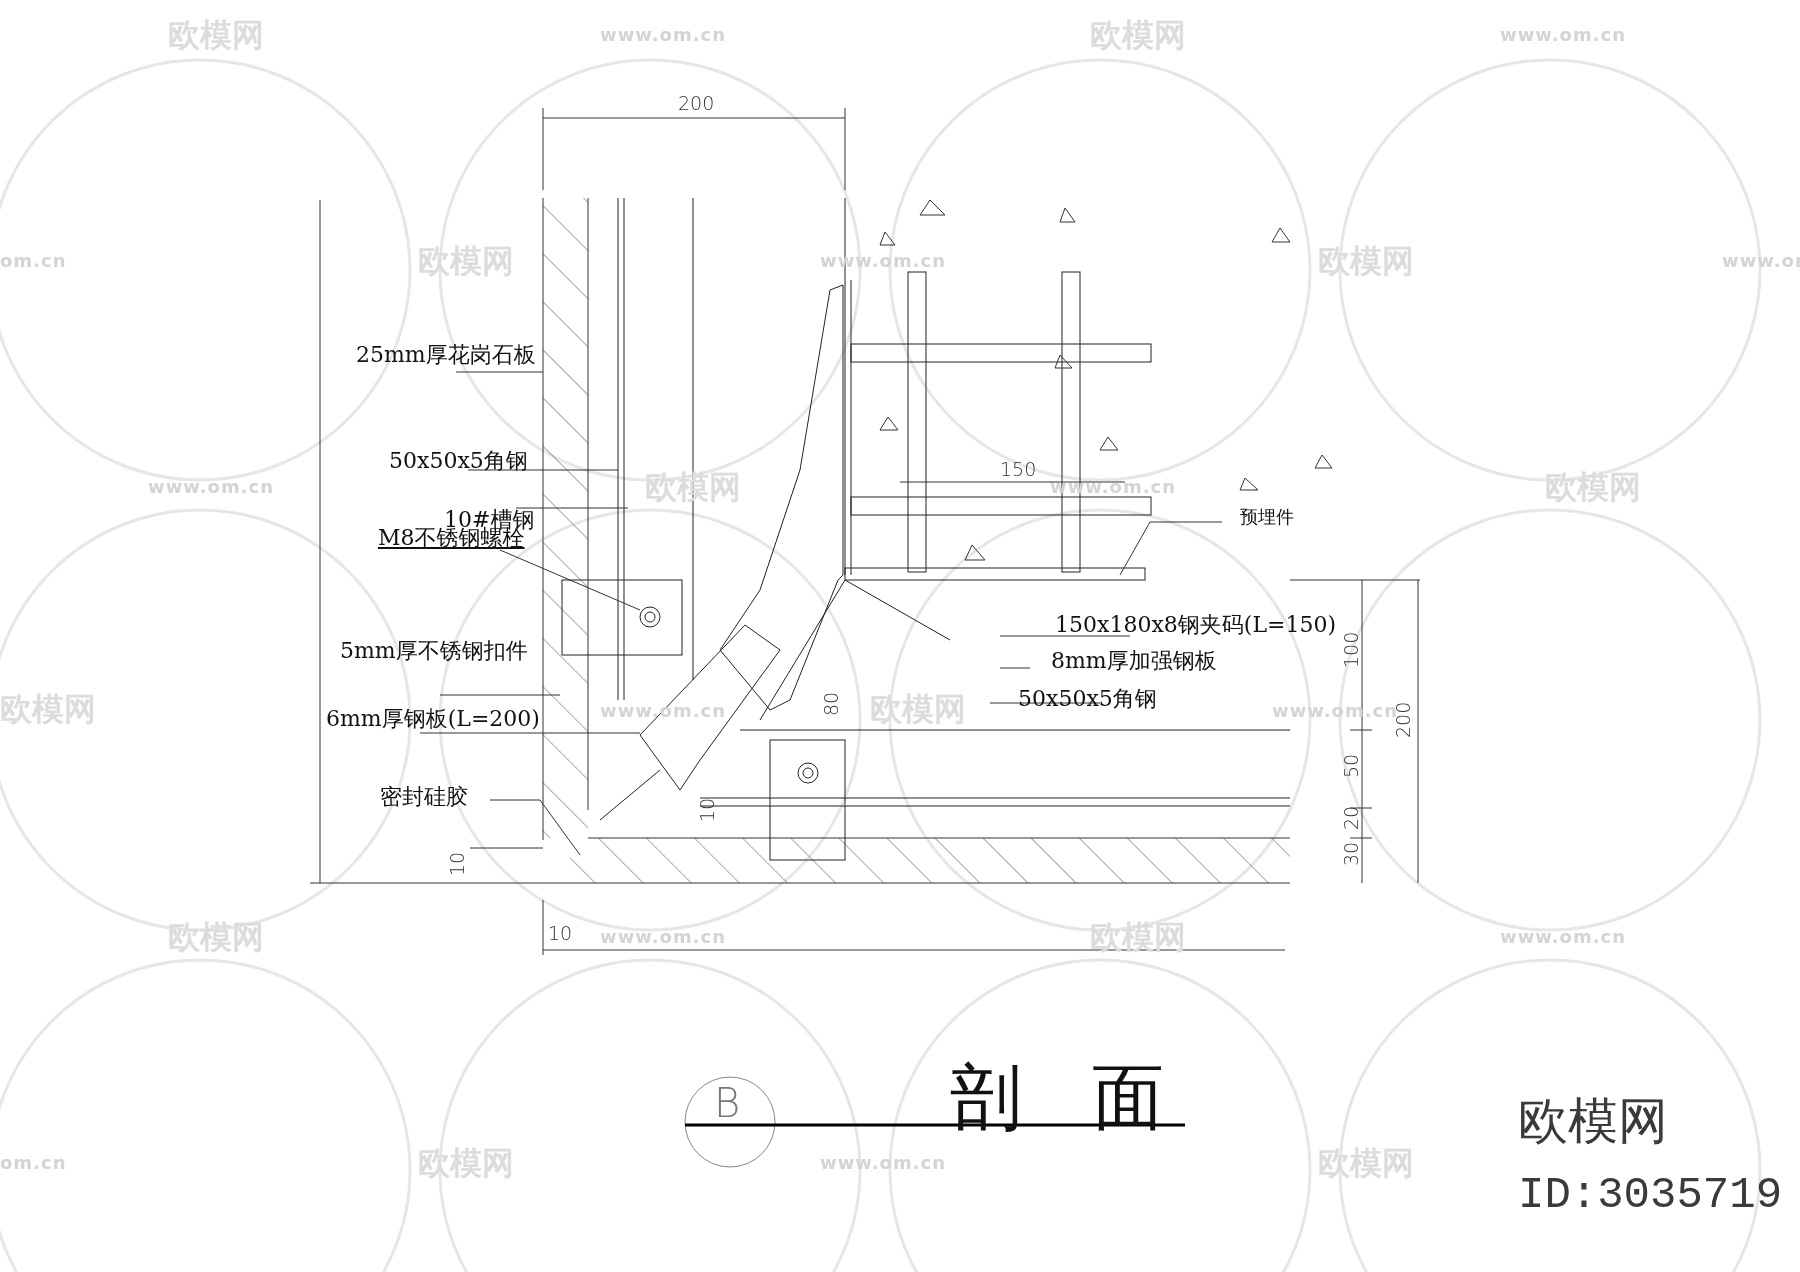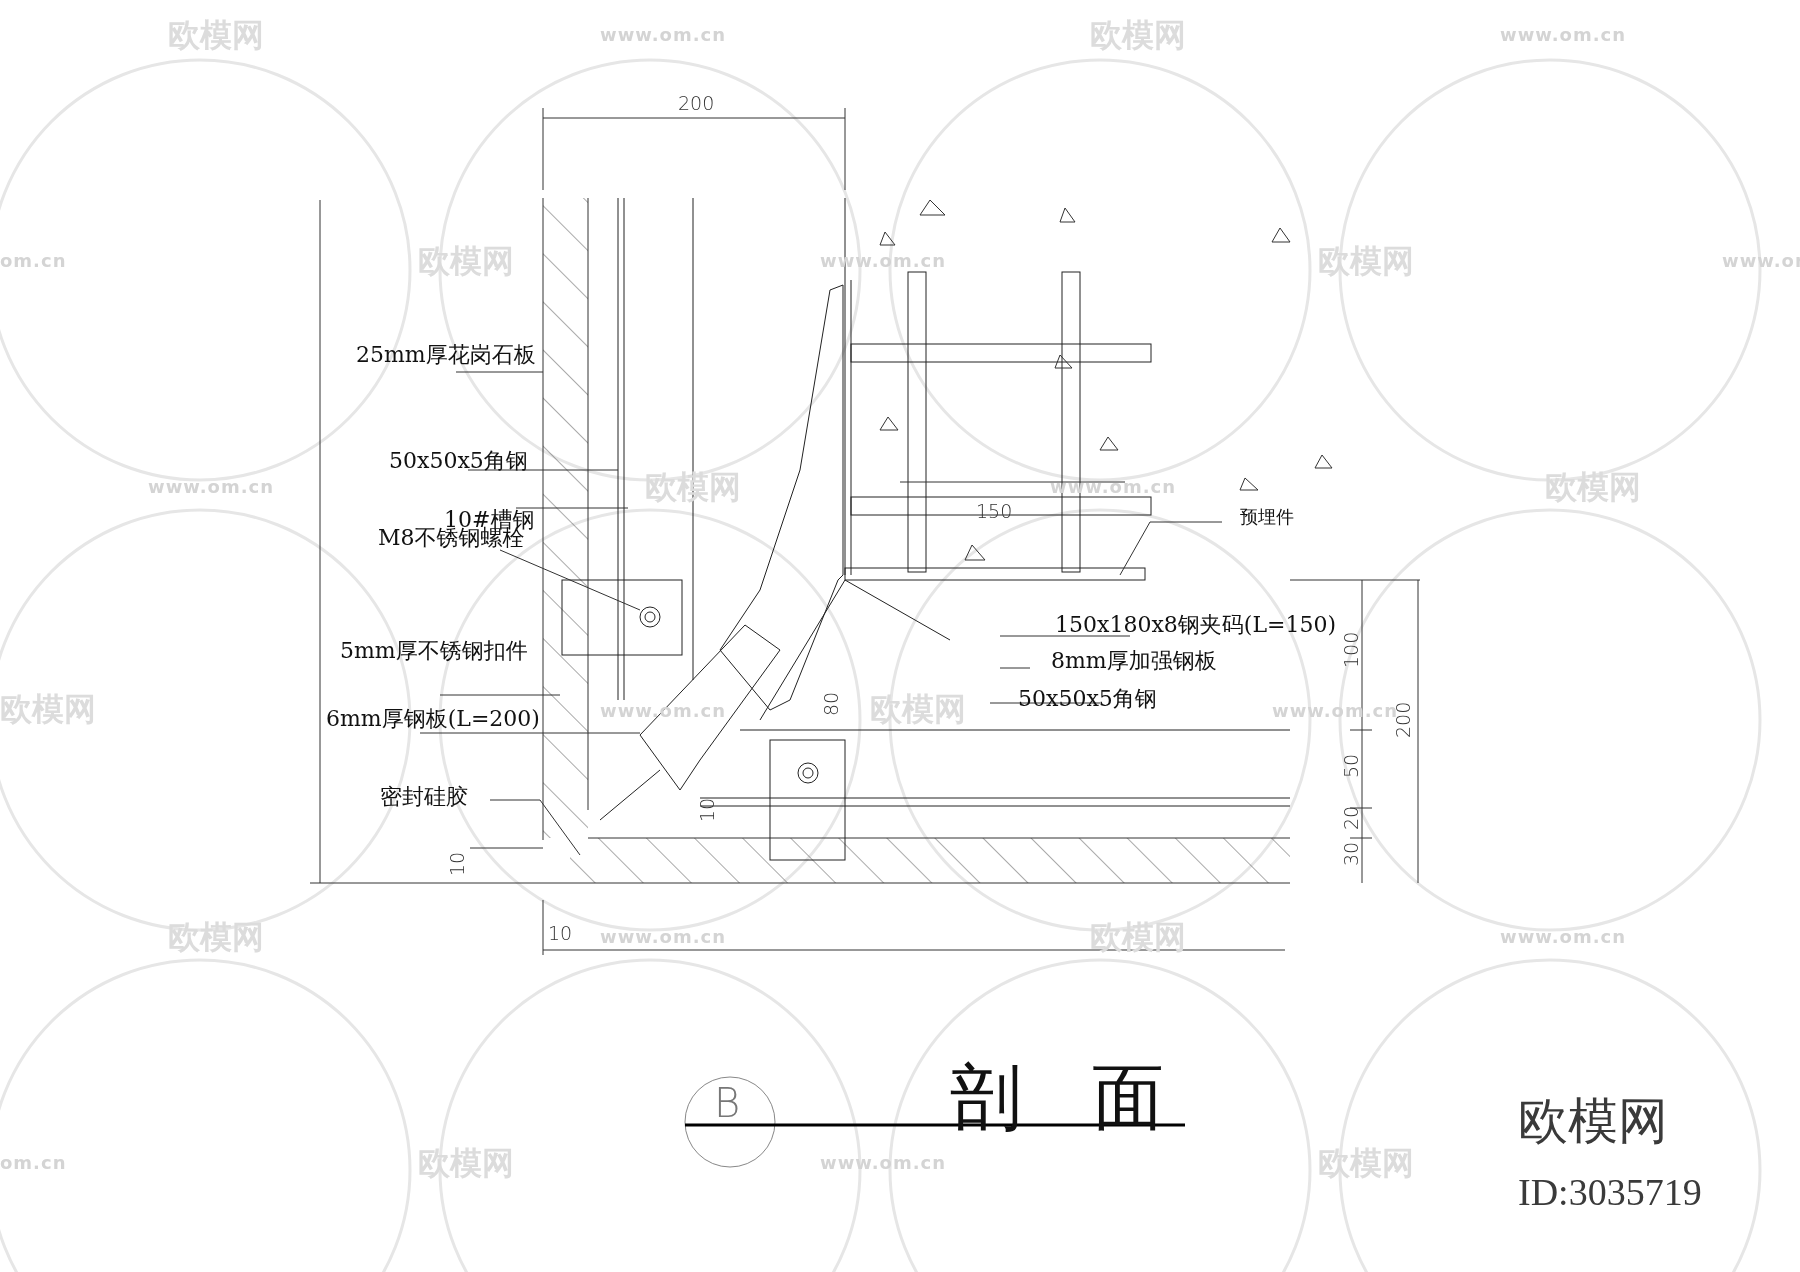--- a/index.html
+++ b/index.html
@@ -4,21 +4,21 @@
 <style>
   html, body { margin: 0; padding: 0; background: #ffffff; }
   body { width: 1800px; height: 1272px; position: relative; overflow: hidden; font-family: "DejaVu Serif", serif; }
   #canvas { position: absolute; left: 0; top: 0; width: 1800px; height: 1272px; }
   .lbl { position: absolute; font-family: "DejaVu Serif", "Liberation Serif", serif; font-size: 22px; color: #111; white-space: nowrap; letter-spacing: 0px; }
   .lbl-sm { position: absolute; font-family: "DejaVu Serif", serif; font-size: 18px; color: #111; white-space: nowrap; }
   .dim { position: absolute; font-family: "DejaVu Sans", sans-serif; font-size: 19px; color: #333; white-space: nowrap; font-weight: 300; }
   .dim-v { transform: rotate(-90deg); transform-origin: left top; }
   .title { position: absolute; font-family: "DejaVu Serif", serif; font-size: 72px; color: #111; letter-spacing: 70px; white-space: nowrap; }
   .wm-big { position: absolute; font-family: "DejaVu Sans", sans-serif; font-size: 50px; color: #3a3a3a; white-space: nowrap; }
-  .wm-id { position: absolute; font-family: Liberation Serif, serif; font-size: 38px; color: #3a3a3a; white-space: nowrap; }
+  .wm-id { position: absolute; font-family: Liberation Mono, monospace; font-size: 44px; color: #3a3a3a; white-space: nowrap; }
   .wm-faint { position: absolute; font-family: "DejaVu Sans", sans-serif; font-size: 32px; color: #dcdcdc; white-space: nowrap; font-weight: bold; }
   .wm-url { position: absolute; font-family: "DejaVu Sans", sans-serif; font-size: 18px; color: #d4d4d4; white-space: nowrap; font-weight: bold; letter-spacing: 1px; }
 </style>
 </head>
 <body>
 
 <svg id="canvas" width="1800" height="1272" viewBox="0 0 1800 1272" xmlns="http://www.w3.org/2000/svg">
   <defs>
     <pattern id="hatch" patternUnits="userSpaceOnUse" width="34" height="34" patternTransform="rotate(-45)">
       <line x1="0" y1="0" x2="0" y2="34" stroke="#555" stroke-width="1"></line>
@@ -157,32 +157,32 @@
 <div class="wm-url" style="left:600px; top:700px;">www.om.cn</div>
 <div class="wm-url" style="left:1272px; top:700px;">www.om.cn</div>
 <div class="wm-url" style="left:600px; top:926px;">www.om.cn</div>
 <div class="wm-url" style="left:1500px; top:926px;">www.om.cn</div>
 <div class="wm-url" style="left:0px; top:1152px;">om.cn</div>
 <div class="wm-url" style="left:820px; top:1152px;">www.om.cn</div>
 
 <div class="lbl" style="left:356px; top:340px;">25mm厚花岗石板</div>
 <div class="lbl" style="left:389px; top:446px;">50x50x5角钢</div>
 <div class="lbl" style="left:444px; top:484px;margin-top:21px;">10#槽钢</div>
-<div class="lbl" style="left:378px; top:523px;">M8不锈钢螺栓</div>
+<div class="lbl" style="left:378px; top:523px;text-decoration:underline;">M8不锈钢螺栓</div>
 <div class="lbl" style="left:340px; top:636px;">5mm厚不锈钢扣件</div>
 <div class="lbl" style="left:326px; top:704px;">6mm厚钢板(L=200)</div>
 <div class="lbl" style="left:380px; top:782px;">密封硅胶</div>
 
 <div class="lbl-sm" style="left:1224px; top:505px;margin-left:16px;">预埋件</div>
 <div class="lbl" style="left:1055px; top:610px;">150x180x8钢夹码(L=150)</div>
 <div class="lbl" style="left:1051px; top:646px;">8mm厚加强钢板</div>
 <div class="lbl" style="left:1018px; top:684px;">50x50x5角钢</div>
 
 <div class="dim" style="left:678px; top:92px;">200</div>
-<div class="dim" style="left:976px; top:458px;margin-top:42px;">150</div>
+<div class="dim" style="left:1000px; top:458px;">150</div>
 <div class="dim dim-v" style="left:1340px; top:668px;">100</div>
 <div class="dim dim-v" style="left:1392px; top:738px;">200</div>
 <div class="dim dim-v" style="left:1340px; top:778px;">50</div>
 <div class="dim dim-v" style="left:1340px; top:830px;">20</div>
 <div class="dim dim-v" style="left:1340px; top:866px;">30</div>
 <div class="dim dim-v" style="left:446px; top:876px;">10</div>
 <div class="dim" style="left:548px; top:922px;">10</div>
 <div class="dim dim-v" style="left:696px; top:822px;">10</div>
 <div class="dim dim-v" style="left:820px; top:716px;">80</div>
 

